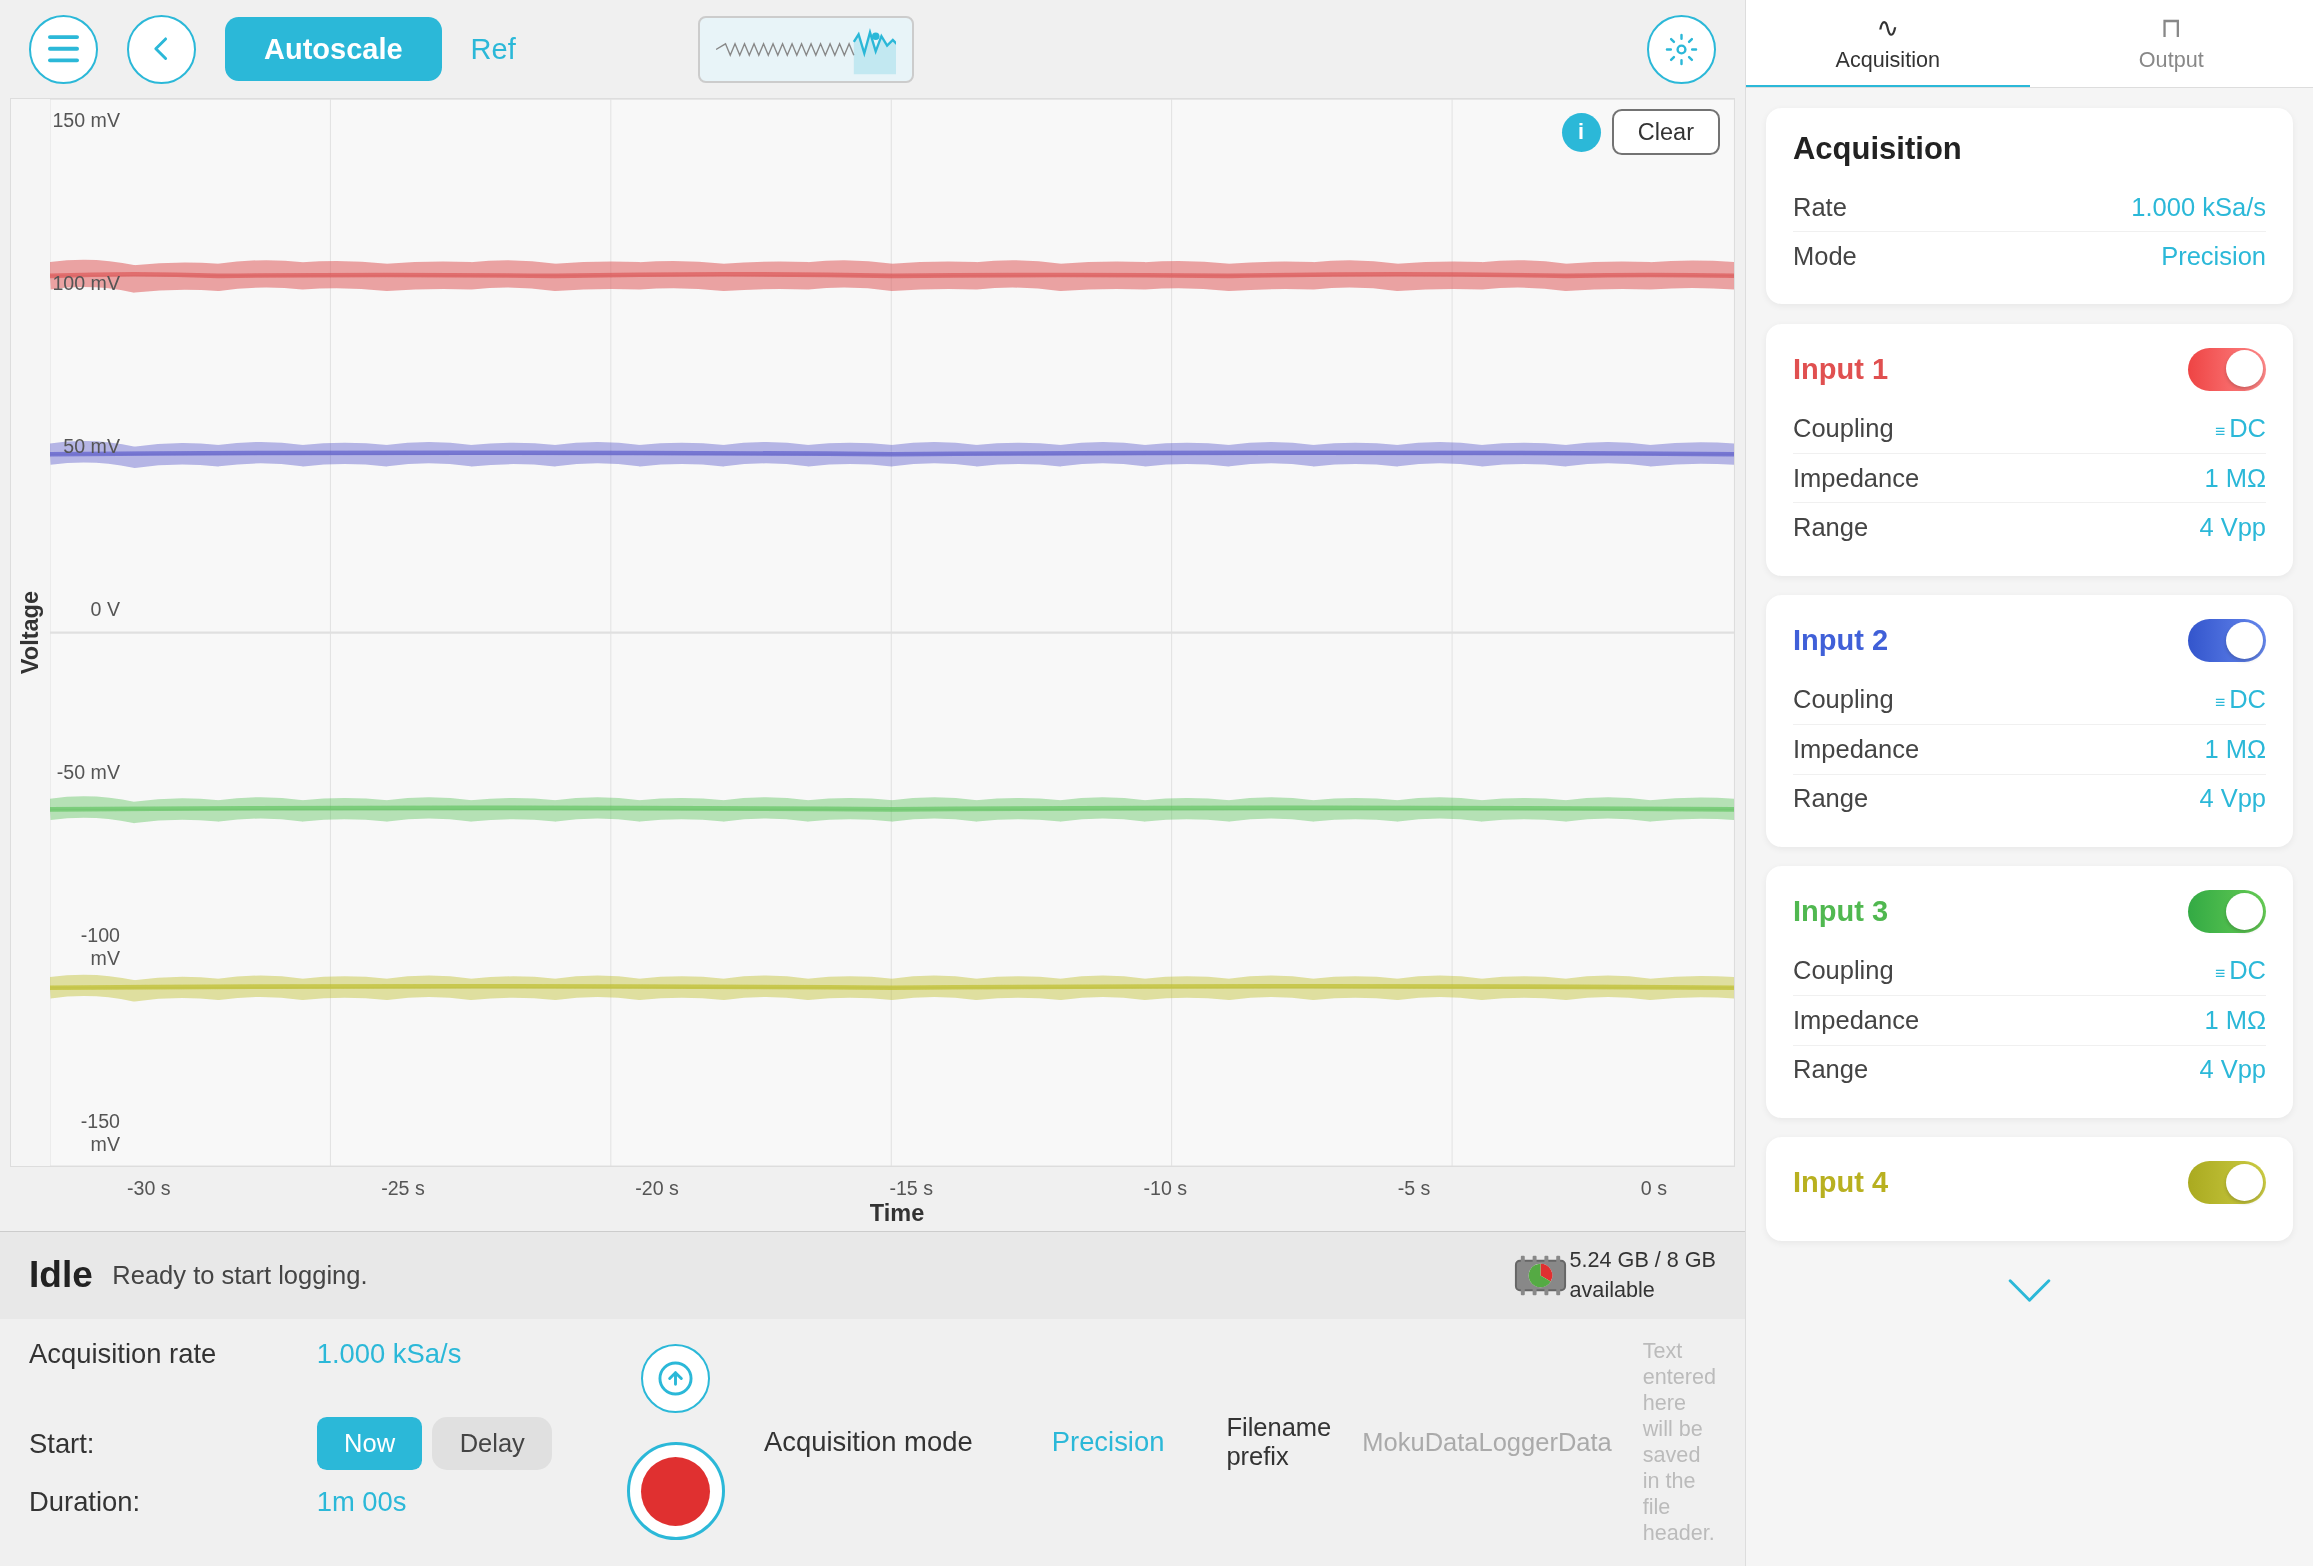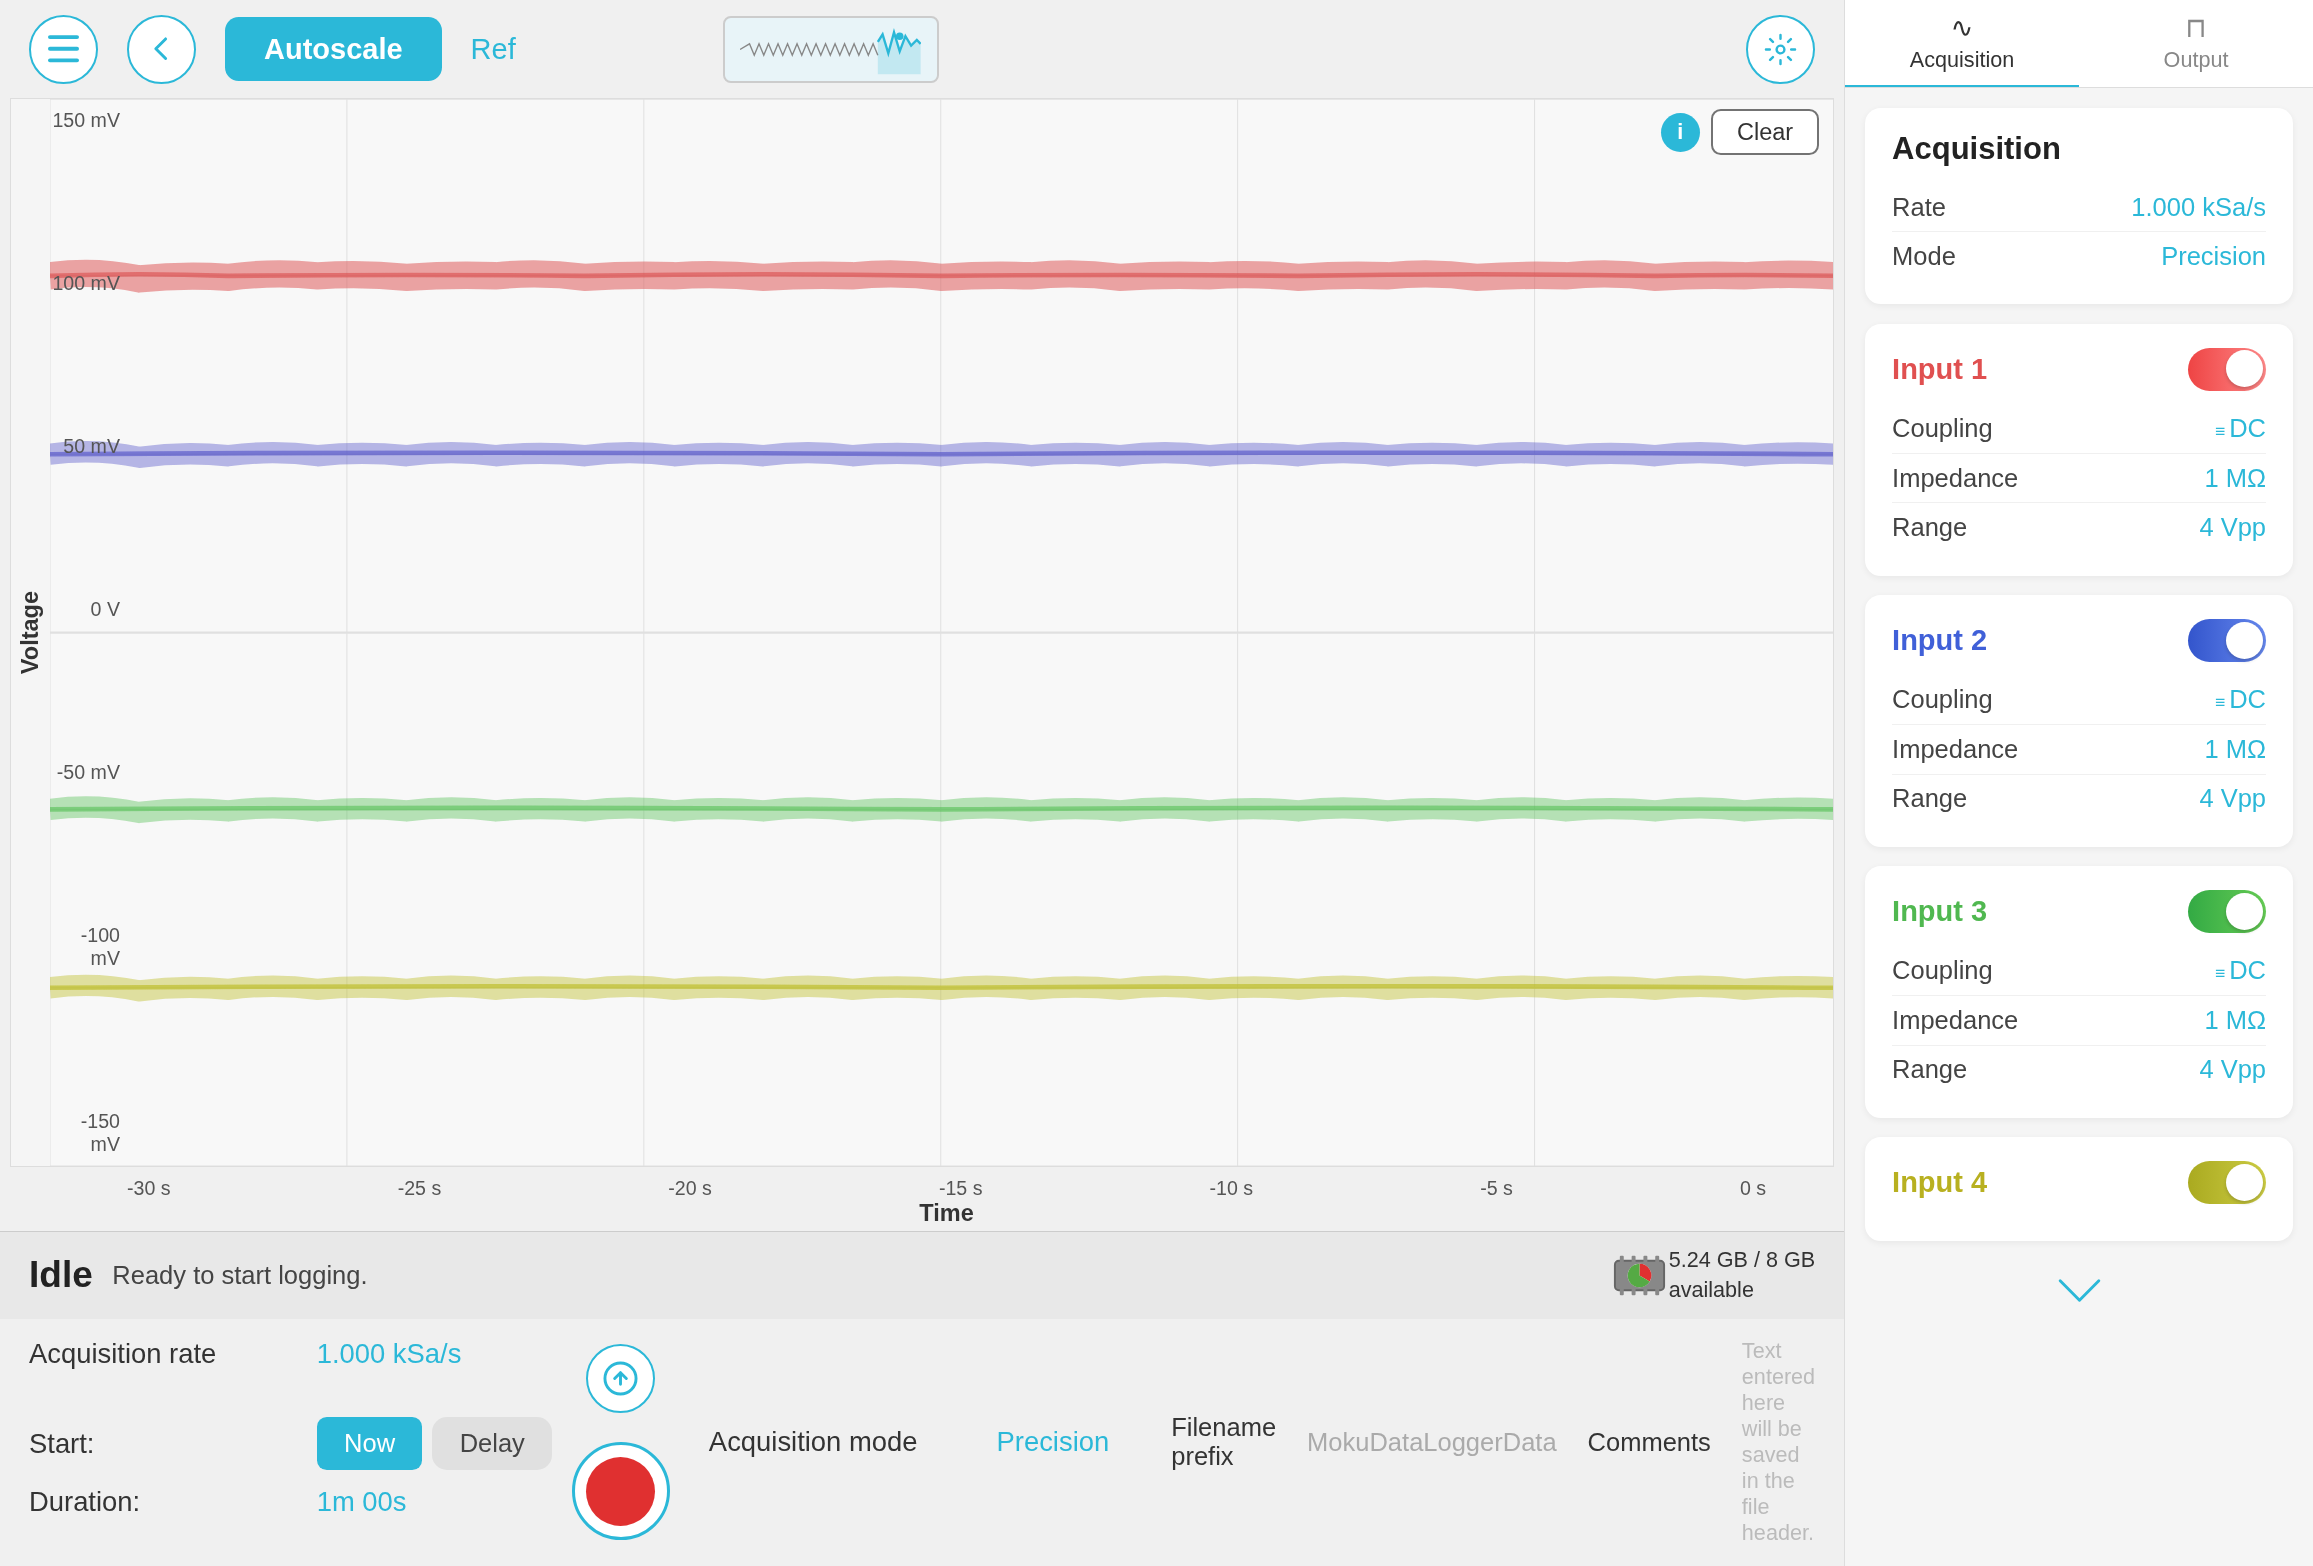--- a/index.html
+++ b/index.html
@@ -646,23 +646,20 @@
 
       <div style="height:9.8px;"></div>
 
       <div class="control-row">
         <span class="filename-label">Filename prefix</span>
       </div>
       <div class="control-row">
         <span class="filename-value">MokuDataLoggerData</span>
       </div>
 
-      <div class="control-row">
-        <span class="comments-label">Comments</span>
-      </div>
       <div>
         <span class="comments-placeholder">Text entered here will be saved in the file header.</span>
       </div>
     </div>
   </div>
 </div>
 
 <div class="right-panel">
 
   <div class="right-tabs">

